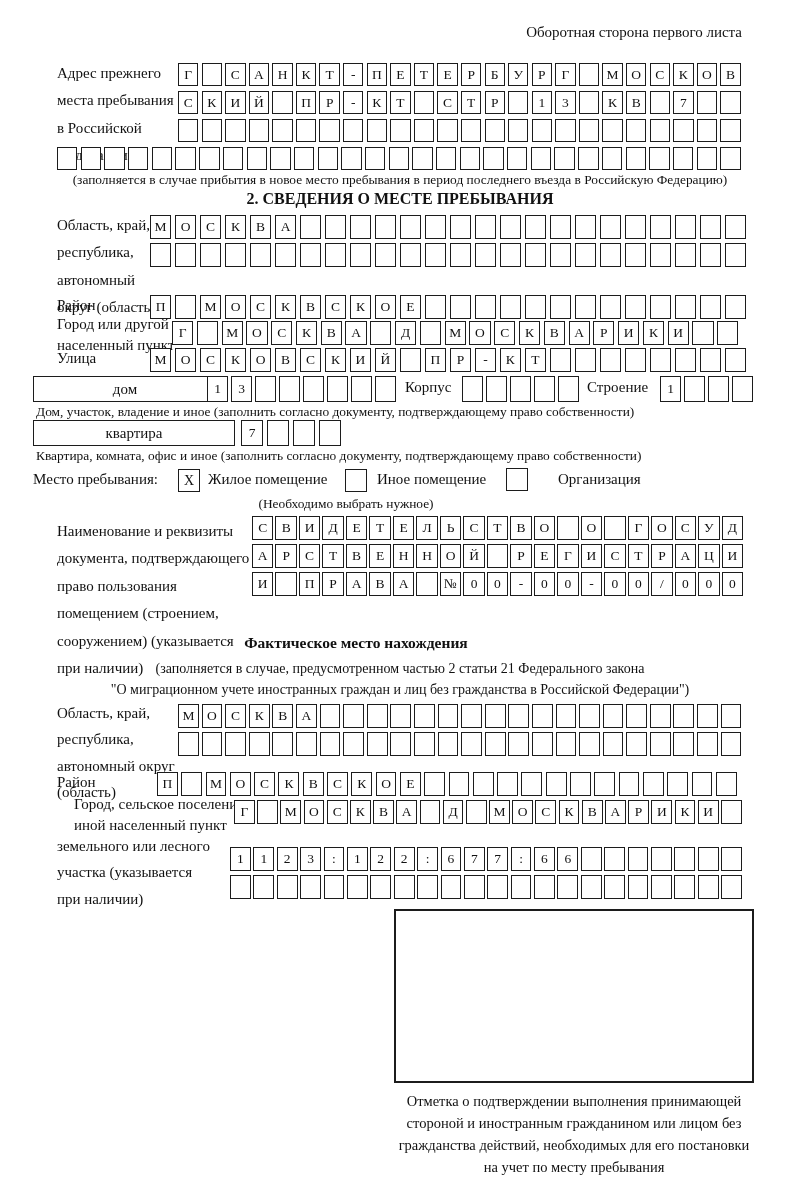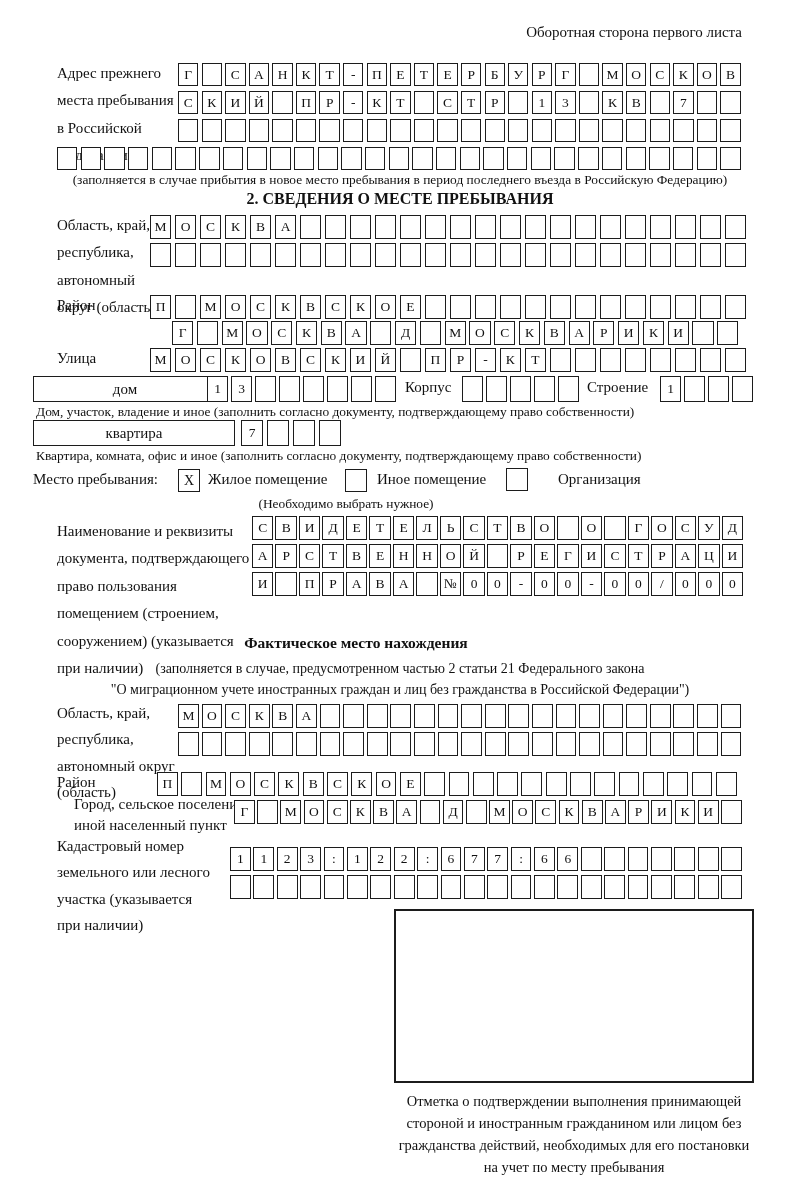--- a/index.html
+++ b/index.html
@@ -249,20 +249,24 @@
       <span class="cell"></span>
       <span class="cell"></span>
       <span class="cell"></span>
       <span class="cell"></span>
       <span class="cell"></span>
       <span class="cell"></span>
       <span class="cell"></span>
       <span class="cell"></span>
     </div>
 
+  <div class="abs lbl lh21" style="left:57px;top:314px;width:120px;">
+      <div>Город или другой</div>
+      <div>населенный пункт</div>
+    </div>
   <div class="cellrow rB rBc" style="left:172px;top:321px;">
       <span class="cell">Г</span>
       <span class="cell"></span>
       <span class="cell">М</span>
       <span class="cell">О</span>
       <span class="cell">С</span>
       <span class="cell">К</span>
       <span class="cell">В</span>
       <span class="cell">А</span>
       <span class="cell"></span>
@@ -550,21 +554,20 @@
       <span class="cell">В</span>
       <span class="cell">А</span>
       <span class="cell">Р</span>
       <span class="cell">И</span>
       <span class="cell">К</span>
       <span class="cell">И</span>
       <span class="cell"></span>
     </div>
 
   <div class="abs lbl lh26" style="left:57px;top:833px;width:175px;">
-      <div>Кадастровый номер</div>
       <div>земельного или лесного</div>
       <div>участка (указывается</div>
       <div>при наличии)</div>
     </div>
   <div class="cellrow rC rKad" style="left:230px;top:847px;">
       <span class="cell">1</span>
       <span class="cell">1</span>
       <span class="cell">2</span>
       <span class="cell">3</span>
       <span class="cell">:</span>

